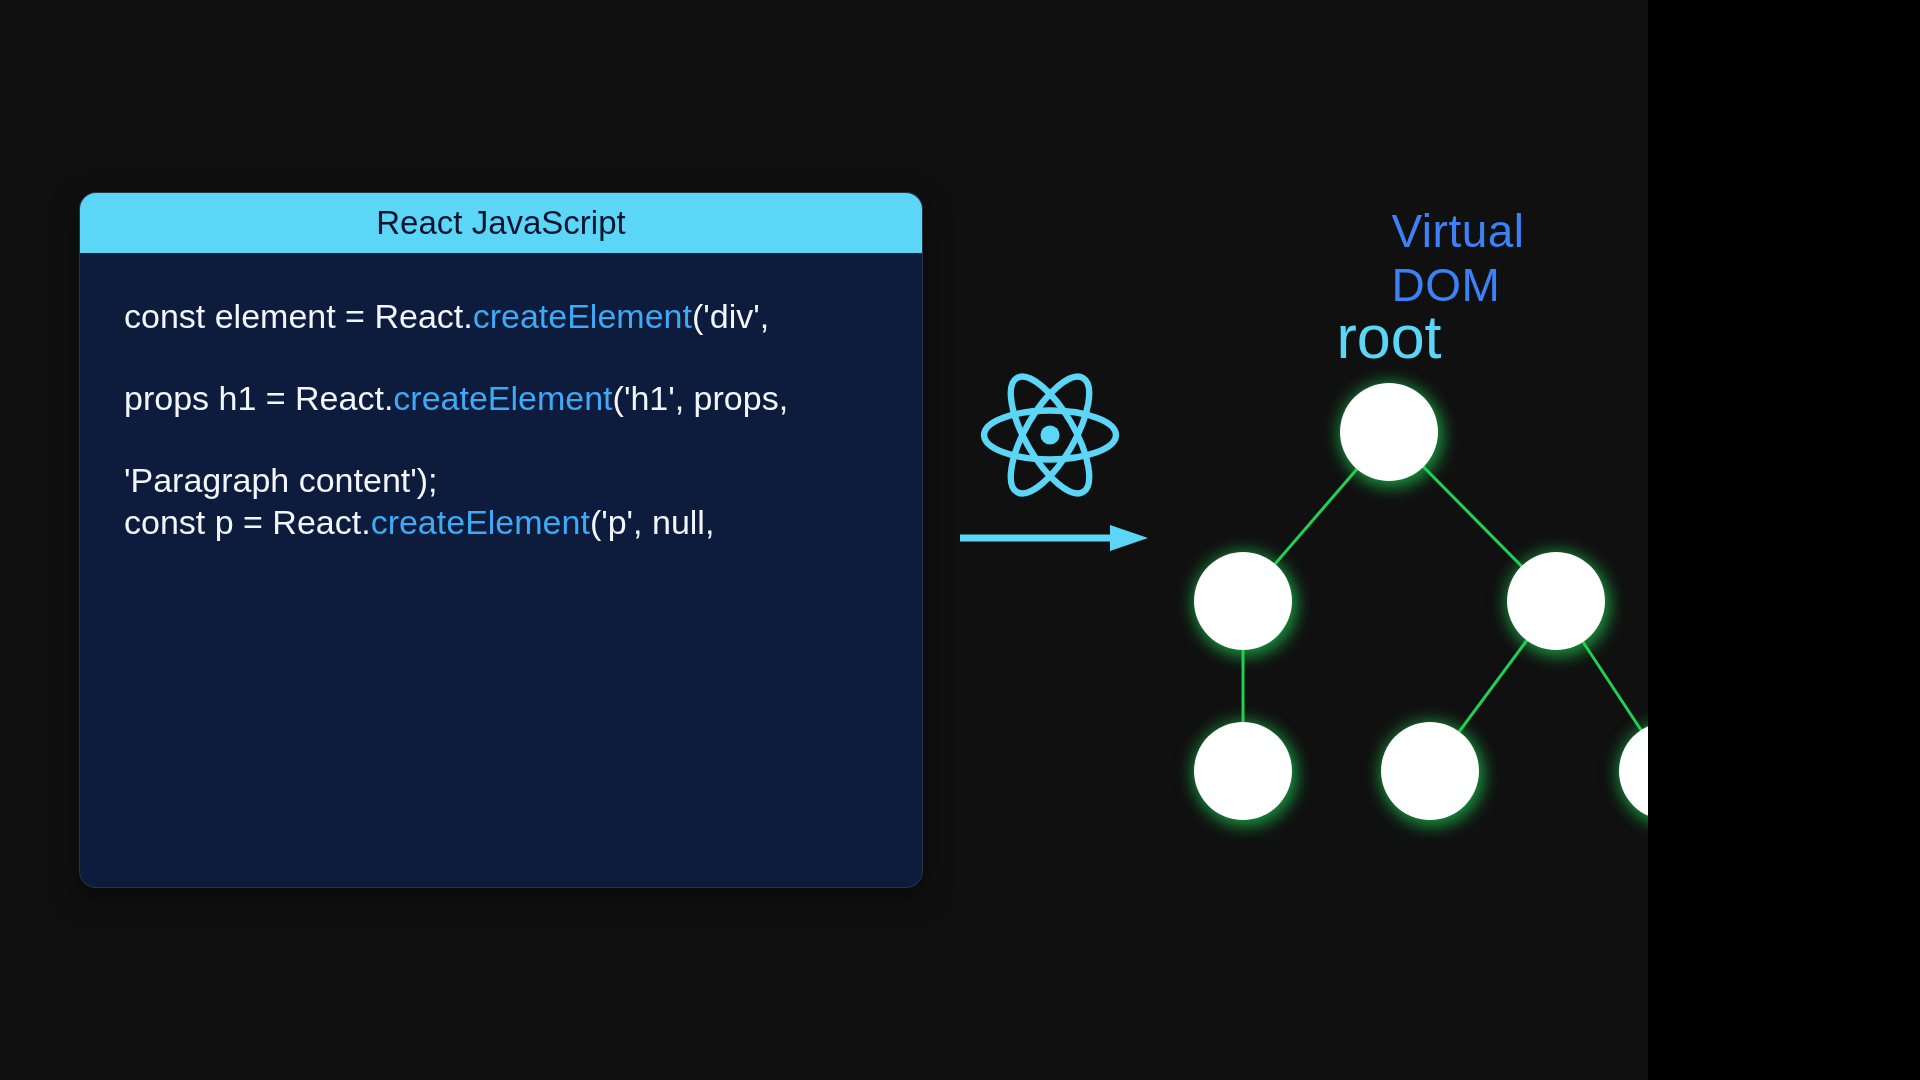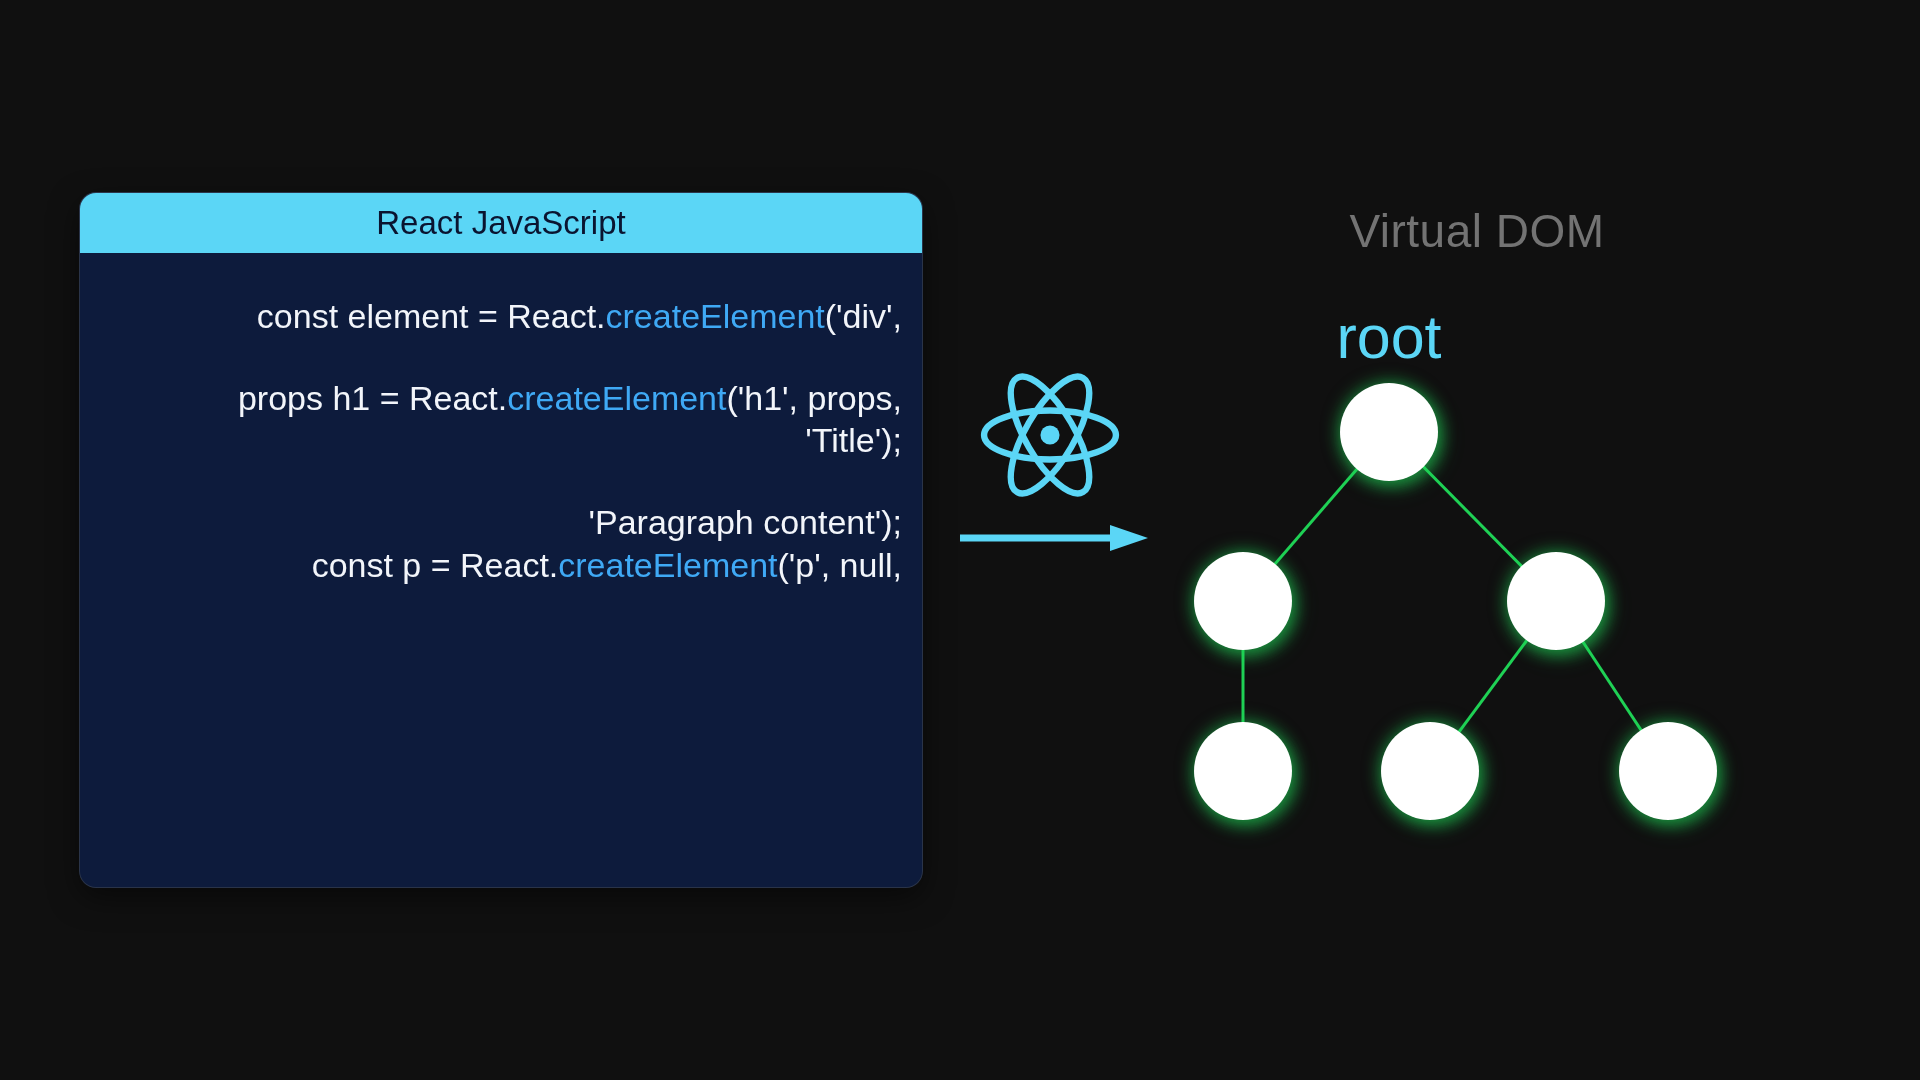--- a/index.html
+++ b/index.html
@@ -11,48 +11,48 @@
     --code-text:#f2f5fa;
     --code-highlight:#3fa9f5;
     --accent-cyan:#5bd6f6;
     --edge-green:#1fd155;
     --node-fill:#ffffff;
   }
   *{margin:0;padding:0;box-sizing:border-box;}
   html,body{background:#000;}
   body{font-family:"Liberation Sans", sans-serif;}
   .stage{
-    position:relative;width:1920px;height:1080px;
+    position:relative;width:1648px;height:1080px;
     background:var(--page-bg);overflow:hidden;
   }
   
   .code-panel{
     position:absolute;left:80px;top:193px;width:842px;height:694px;
     border-radius:16px;overflow:hidden;
     background:var(--panel-body-bg);
     box-shadow:0 0 0 1px rgba(100,130,190,.35), 0 10px 30px rgba(0,0,0,.5);
   }
   .panel-header{
     height:60px;background:var(--panel-header-bg);
     display:flex;align-items:center;justify-content:center;
     font-size:33px;font-weight:500;color:var(--panel-header-text);
   }
   .panel-body{
-    padding:42px 20px;font-size:34px;line-height:1.24;color:var(--code-text);text-align:right;
+    padding:42px 44px;font-size:34px;line-height:1.24;color:var(--code-text);
   }
   .statement{margin-bottom:40px;}
   .code-line{white-space:pre;}
   .hl{color:var(--code-highlight);}
   
   .react-logo{position:absolute;left:975px;top:368px;width:150px;height:134px;}
   .transform-arrow{position:absolute;left:958px;top:524px;width:192px;height:28px;}
   
   .vdom-title{
     position:absolute;left:1477px;top:204px;transform:translateX(-50%);
-    font-size:46px;font-weight:500;color:#737373;letter-spacing:.5px;
+    font-size:46px;font-weight:500;color:#3b82f6;letter-spacing:.5px;
   }
   .root-label{
     position:absolute;left:1389px;top:302px;transform:translateX(-50%);
     font-size:61px;font-weight:500;color:var(--accent-cyan);
   }
   .tree-svg{position:absolute;left:1140px;top:375px;width:650px;height:480px;overflow:visible;}
   .tree-node{
     filter:drop-shadow(0 0 9px rgba(31,209,85,.55)) drop-shadow(4px 6px 7px rgba(31,209,85,.45));
   }
 </style>
@@ -64,21 +64,20 @@
   <div class="code-panel">
     <div class="panel-header">
       <span>React JavaScript</span>
     </div>
     <div class="panel-body" id="code-block">
         <div class="statement">
           <div class="code-line"><span>const element = React.</span><span class="hl">createElement</span><span>('div',</span></div>
         </div>
         <div class="statement">
           <div class="code-line"><span>props h1 = React.</span><span class="hl">createElement</span><span>('h1', props,</span></div>
-          <div class="code-line"><span>'Title');</span></div>
         </div>
         <div class="statement">
           <div class="code-line"><span>'Paragraph content');</span></div>
           <div class="code-line"><span>const p = React.</span><span class="hl">createElement</span><span>('p', null,</span></div>
         </div>
       </div>
   </div>
 
   <svg class="react-logo" viewBox="0 0 140 126">
     <g fill="none" stroke="#5bd6f6" stroke-width="6">

